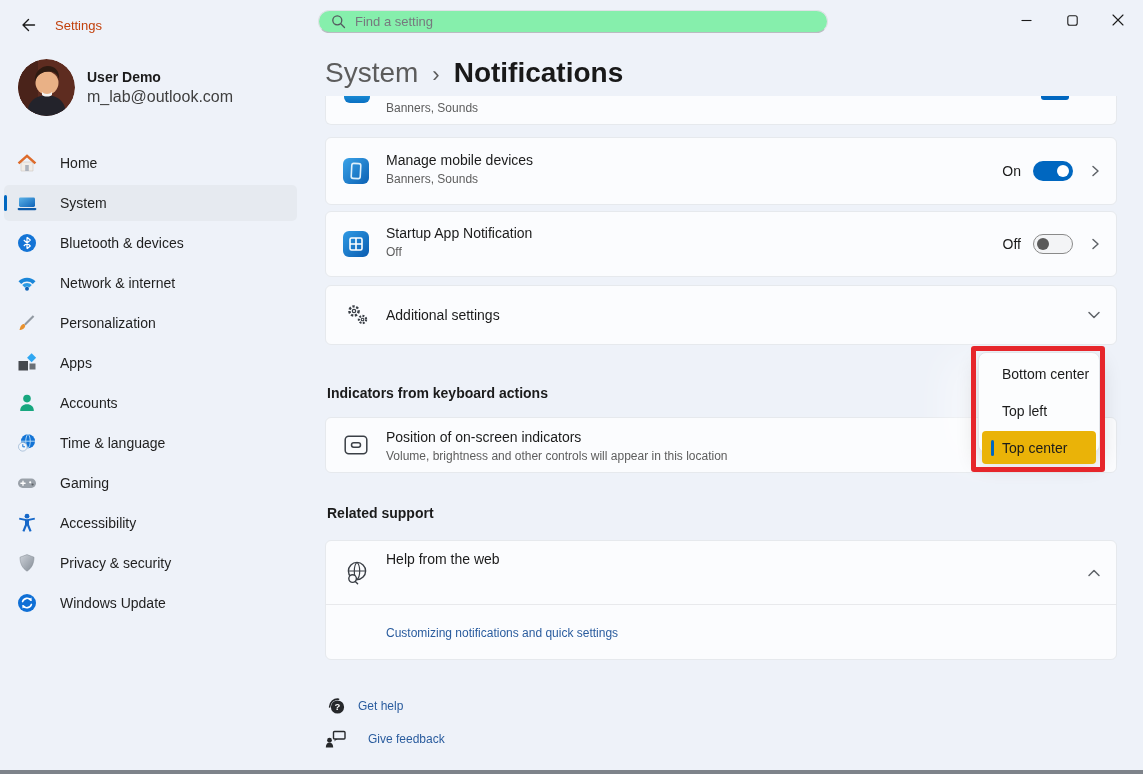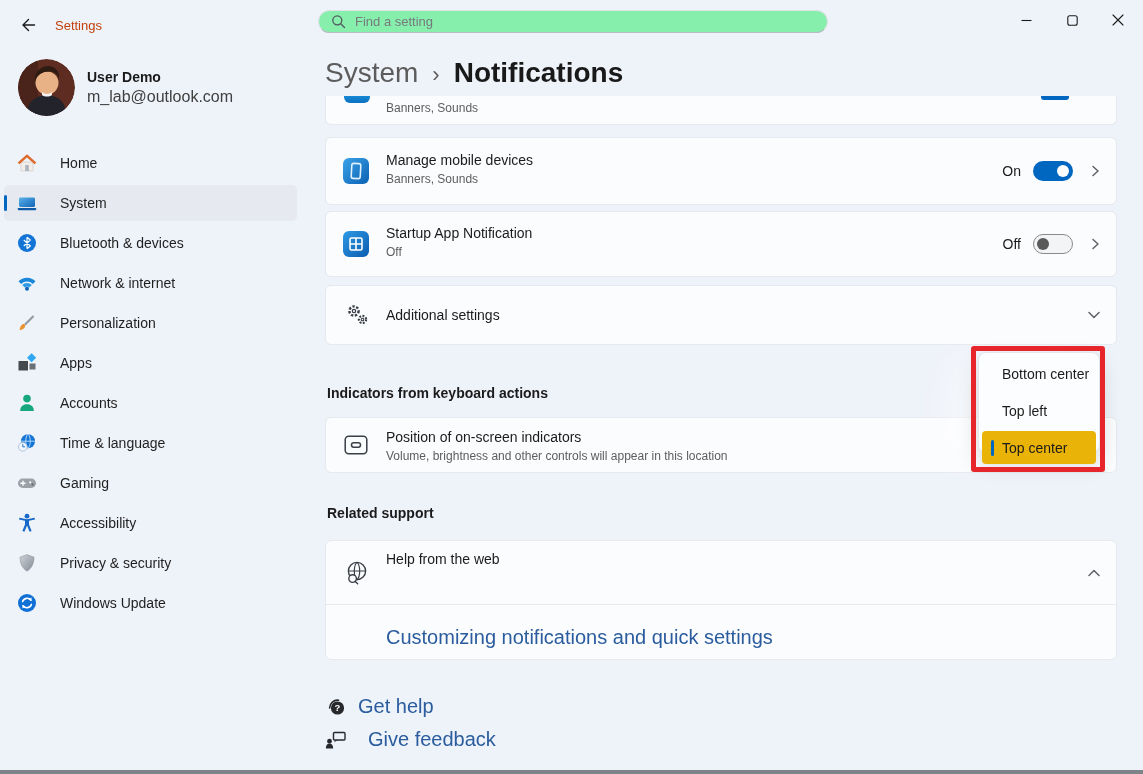--- a/index.html
+++ b/index.html
@@ -67,21 +67,21 @@
   .fly-item { position:absolute; left:3px; right:3px; height:37px; display:flex; align-items:center;
               padding-left:9px; font-size:14px; color:#1b1b1b; border-radius:4px; cursor:pointer; }
   .fly-item.selected { background:#eab308; }
   .fly-accent { width:3px; height:16px; border-radius:2px; background:#0067c0; margin-right:8px; }
   .fly-item .sp { width:11px; }
   .annotation { position:absolute; left:971px; top:346px; width:134px; height:126px;
                 border:5px solid #e6262b; border-radius:3px; z-index:50; pointer-events:none; }
 
   
   .divider { position:absolute; left:0; right:0; top:63px; height:1px; background:#e8e9ec; }
-  .link { color:#2a5c9e; font-size:20px; cursor:pointer; }
+  .link { color:#2a5c9e; font-size:12px; cursor:pointer; }
   .card-link { position:absolute; left:60px; top:85px; }
   .foot-row { position:absolute; display:flex; align-items:center; cursor:pointer; }
 
   .bottom-edge { position:absolute; left:0; bottom:0; width:100%; height:4px; background:#7e838a; }
 
   svg { display:block; }
 </style>
 </head>
 <body>
 

